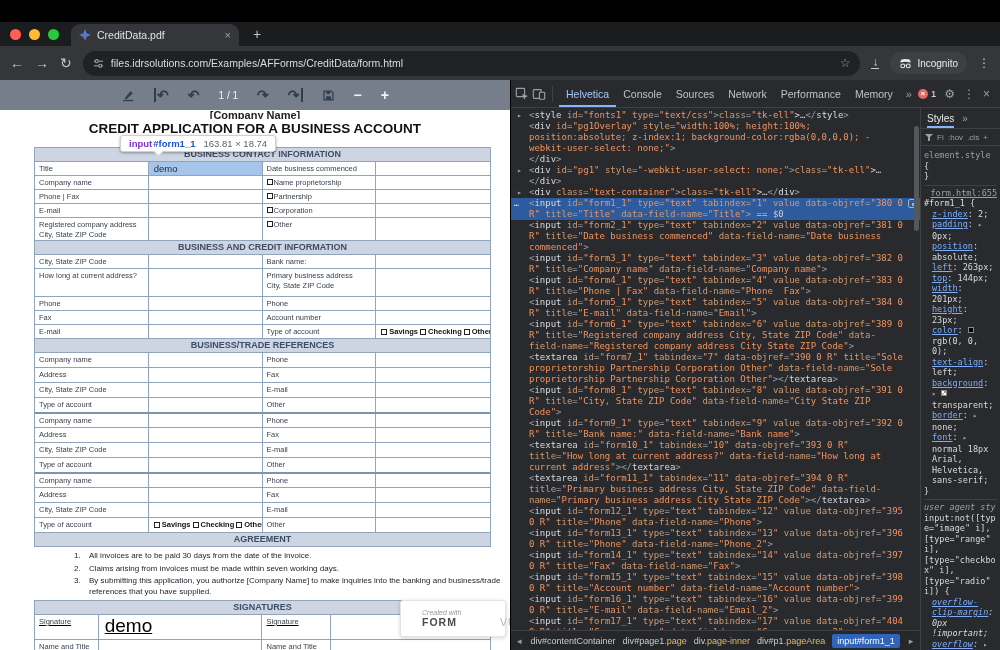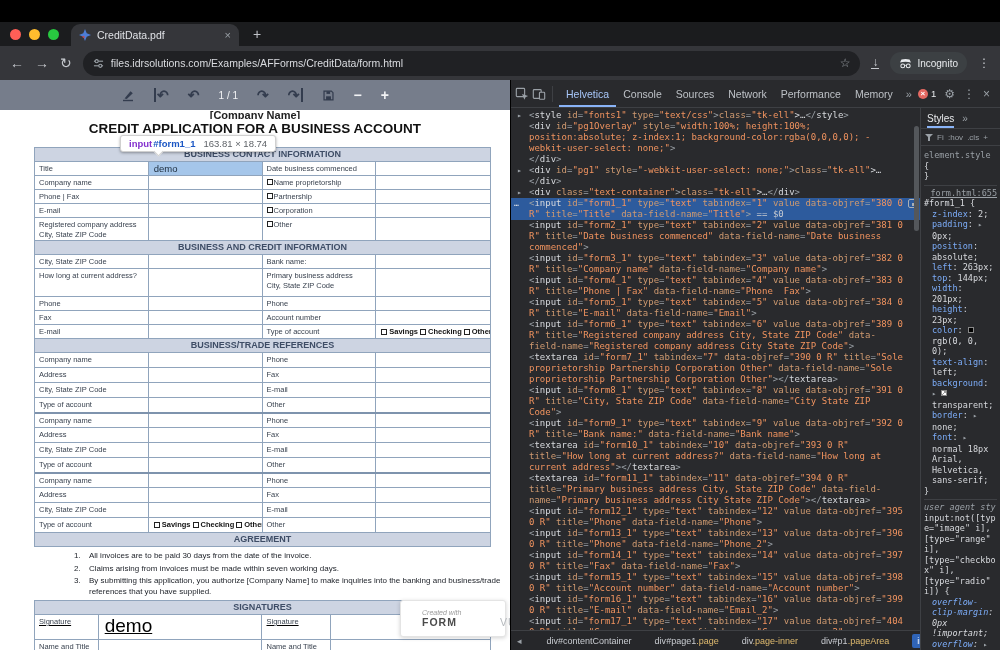--- a/index.html
+++ b/index.html
@@ -109,21 +109,21 @@
   .tk-tag{color:#d7d9dd;}
   .tk-an{color:#cf9a70;}
   .tk-av{color:#f0935f;}
   .tk-marker{color:#c7cbd1;}
   .dt-scrollbar{position:absolute;right:0;top:0;width:7px;height:100%;}
   .dt-thumb{position:absolute;left:1px;top:18px;width:5px;height:105px;background:#54575b;border-radius:3px;}
   
   .dt-crumbs{height:20px;border-top:1px solid #3e4044;background:#26272a;display:flex;
              align-items:center;gap:7px;padding:0 4px;font-size:9px;white-space:nowrap;overflow:hidden;flex:none;}
   .crumb-arrow{color:#9aa0a6;font-size:9px;padding:0 2px;}
-  .crumb{color:#c8cbd0;margin-left:16px;}
+  .crumb{color:#c8cbd0;}
   .crumb .cid{color:#c8cbd0;}
   .crumb .ccls{color:#e0bb6f;}
   .crumb.sel{background:#2f64b8;color:#fff;border-radius:2px;padding:2px 5px;}
   .crumb.sel .cid{color:#fff;}
   
   .dt-styles{width:80px;border-left:1px solid #3e4044;display:flex;flex-direction:column;flex:none;}
   .st-head{height:21px;border-bottom:1px solid #3e4044;display:flex;align-items:center;padding:0 6px;gap:8px;flex:none;}
   .st-tab{font-size:10px;color:#e8eaed;height:20px;display:flex;align-items:center;box-shadow:inset 0 -2px 0 #8ab4f8;}
   .st-more{color:#9aa0a6;font-size:10px;}
   .st-filter{height:17px;border-bottom:1px solid #3e4044;display:flex;align-items:center;gap:4px;
@@ -134,21 +134,21 @@
                  border-right:4px solid transparent;border-top:4px solid #9aa0a6;}
   .funnel:after{content:"";position:absolute;left:3px;top:4px;width:1.5px;height:4px;background:#9aa0a6;}
   .st-rules{flex:1;overflow:hidden;font-family:"DejaVu Sans Mono",monospace;font-size:8.5px;
             line-height:10.5px;color:#d7d9dd;padding:2px 3px;}
   .rule{border-bottom:1px solid #3e4044;padding:2px 0 3px;}
   .origin{color:#9aa0a6;font-style:italic;white-space:nowrap;overflow:hidden;}
   .slink{color:#9aa0a6;text-decoration:underline;text-align:right;white-space:nowrap;overflow:hidden;}
   .sel-line{word-wrap:break-word;}
   .sel-muted{color:#9aa0a6;}
   .prop{padding-left:8px;word-wrap:break-word;}
-  .prop .pn{color:#7cacf8;}
+  .prop .pn{color:#7cacf8;text-decoration:underline;}
   .prop.ua{font-style:italic;}
   .parr{color:#9aa0a6;font-size:7px;}
   .swatch{display:inline-block;width:6px;height:6px;border:1px solid #888;vertical-align:middle;margin:0 2px 1px 0;}
   .swatch.checker{background-image:linear-gradient(45deg,#9a9a9a 25%,transparent 25%,transparent 75%,#9a9a9a 75%),
     linear-gradient(45deg,#9a9a9a 25%,#fff 25%,#fff 75%,#9a9a9a 75%);background-size:4px 4px;
     background-position:0 0,2px 2px;background-color:#fff;}
 </style>
 </head>
 <body>
 

